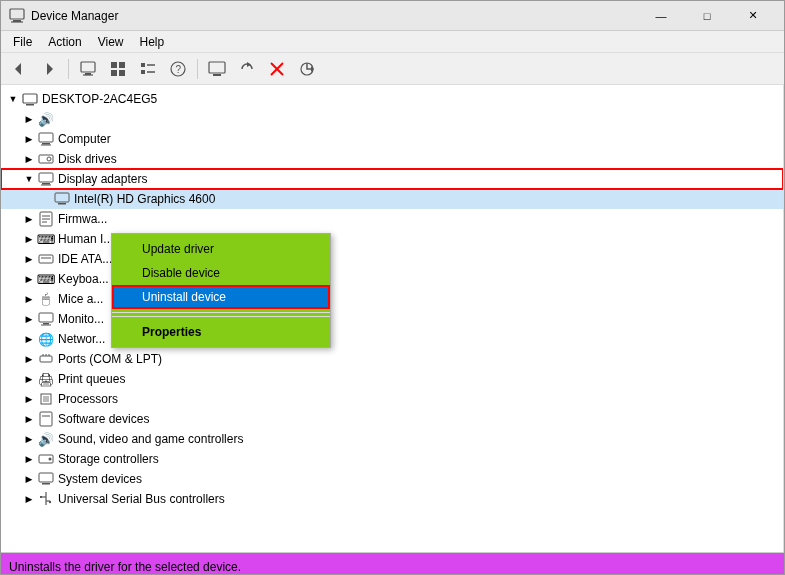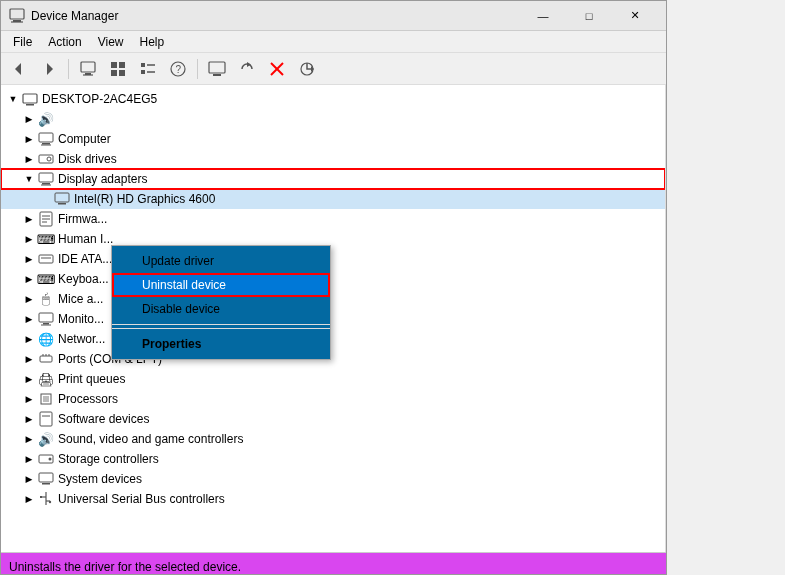--- a/index.html
+++ b/index.html
@@ -1,18 +1,18 @@
 <!DOCTYPE html>
 <html><head>
   <meta charset="utf-8">
   <style>
     * { margin: 0; padding: 0; box-sizing: border-box; }
     body { font-family: 'Segoe UI', Tahoma, sans-serif; font-size: 12px; background: #f0f0f0; width: 785px; height: 575px; overflow: hidden; }
 
-    .window { width: 667px; height: 575px; background: #f0f0f0; border: 1px solid #999; display: flex; flex-direction: column; }
+    .window { width: 785px; height: 575px; background: #f0f0f0; border: 1px solid #999; display: flex; flex-direction: column; }
 
     
     .title-bar { background: #e8e8e8; height: 30px; display: flex; align-items: center; justify-content: space-between; padding: 0 8px; border-bottom: 1px solid #ccc; }
     .title-bar-left { display: flex; align-items: center; gap: 6px; }
     .title-bar-title { font-size: 12px; color: #000; }
     .title-bar-controls { display: flex; gap: 0; }
     .title-bar-btn { width: 46px; height: 30px; border: none; background: transparent; cursor: pointer; font-size: 11px; display: flex; align-items: center; justify-content: center; }
 
     
     .menu-bar { background: #f0f0f0; height: 22px; display: flex; align-items: center; padding: 0 4px; border-bottom: 1px solid #ddd; }
@@ -34,21 +34,21 @@
     .tree-icon { width: 18px; height: 18px; display: flex; align-items: center; justify-content: center; font-size: 13px; flex-shrink: 0; margin-right: 3px; }
     .tree-label { font-size: 12px; }
     .indent-0 { padding-left: 4px; }
     .indent-1 { padding-left: 20px; }
     .indent-2 { padding-left: 36px; }
 
     
     .display-adapters-highlight { outline: 2px solid red; outline-offset: -1px; }
 
     
-    .context-menu { position: absolute; top: 160px; left: 110px; background: #0369a1; border: 1px solid #aaa; box-shadow: 2px 2px 6px rgba(0,0,0,0.3); z-index: 100; min-width: 220px; padding: 3px 0; }
+    .context-menu { position: absolute; top: 148px; left: 110px; background: #84cc16; border: 1px solid #aaa; box-shadow: 2px 2px 6px rgba(0,0,0,0.3); z-index: 100; min-width: 220px; padding: 3px 0; }
     .context-menu-item { padding: 5px 30px; font-size: 12px; cursor: pointer; white-space: nowrap; }
     .context-menu-item.selected-item { background: #0078d7; color: white; outline: 2px solid red; outline-offset: -2px; }
     .context-menu-separator { height: 1px; background: #ddd; margin: 3px 0; }
     .context-menu-item.bold { font-weight: bold; }
 
     
     .status-bar { background: #d946ef; height: 22px; border-top: 1px solid #ccc; display: flex; align-items: flex-end; padding: 0 8px; font-size: 12px; }
   </style>
 </head>
 <body>
@@ -352,22 +352,22 @@
               <circle cx="12" cy="11" r="1.2" fill="#555"></circle>
             </svg>
         </span>
         <span class="tree-label">Universal Serial Bus controllers</span>
       </div>
 
     </div>
 
     <div class="context-menu">
       <div class="context-menu-item">Update driver</div>
+      <div class="context-menu-item">Disable device</div>
       <div class="context-menu-item selected-item">Uninstall device</div>
-      <div class="context-menu-item">Disable device</div>
       <div class="context-menu-separator"></div>
       <div class="context-menu-separator"></div>
       <div class="context-menu-item bold">Properties</div>
     </div>
   </div>
 
   <div class="status-bar">
     <span>Uninstalls the driver for the selected device.</span>
   </div>
 

